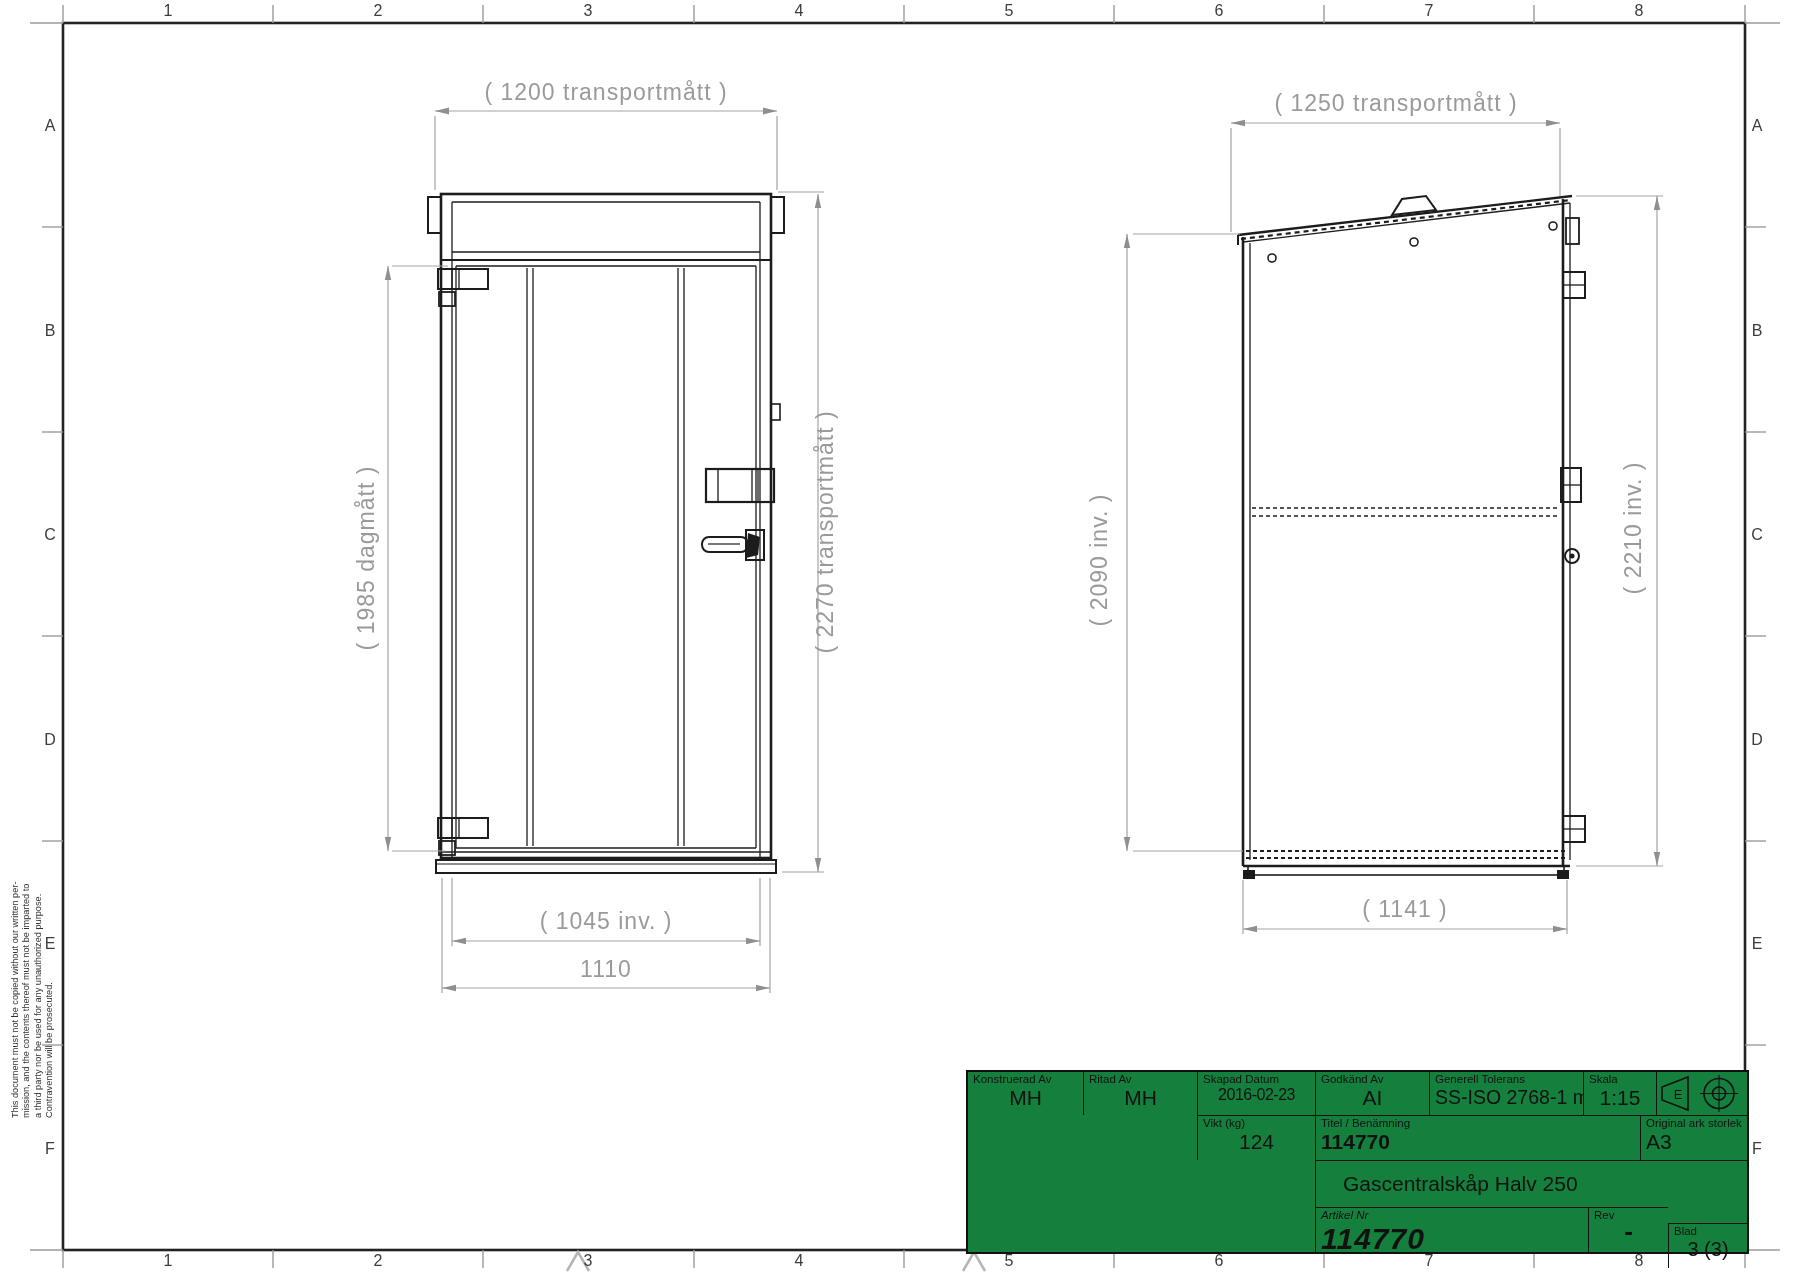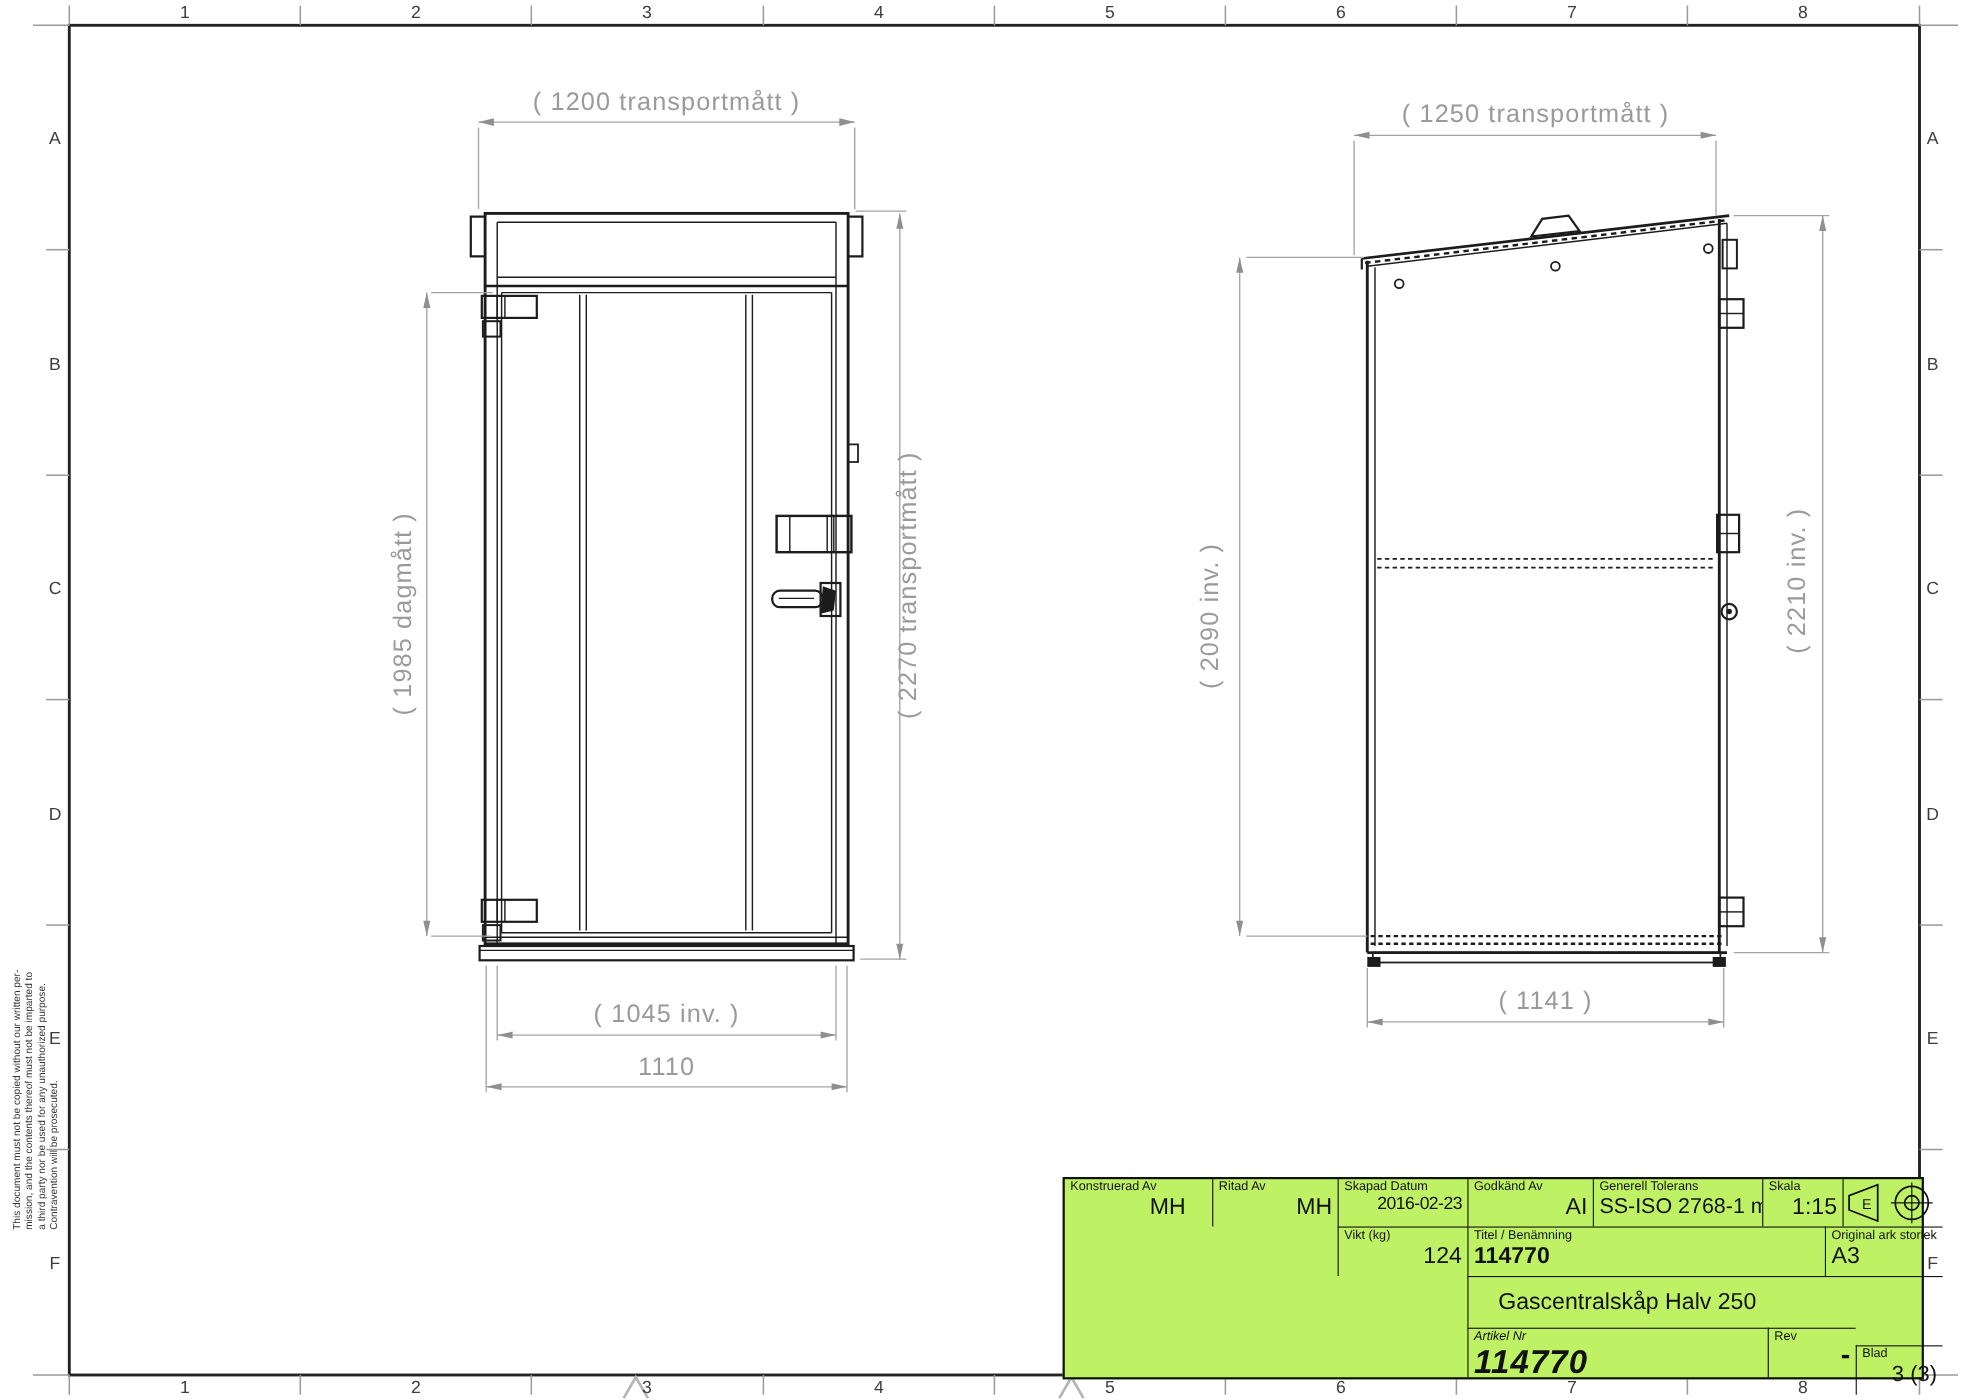--- a/index.html
+++ b/index.html
@@ -9,26 +9,26 @@
   .zone{font:16px "Liberation Sans",sans-serif;fill:#3c3c3c;}
   .dimtext{font:23px "Liberation Sans",sans-serif;fill:#9a9a9a;letter-spacing:1px;}
   .obj{stroke:#1c1c1c;fill:none;}
   .dimln{stroke:#a3a3a3;stroke-width:1.2;fill:none;}
   .arr{fill:#8f8f8f;stroke:none;}
   
   .disclaimer{position:absolute;left:10px;top:1118px;width:274px;transform:rotate(-90deg);
     transform-origin:0 0;font-size:9.2px;line-height:11.4px;color:#333;}
   
   .tblock{position:absolute;left:966px;top:1070px;width:779px;height:180px;
-    border:2.2px solid #111;box-sizing:content-box;background:#bef264;}
+    border:2.2px solid #111;box-sizing:content-box;background:#15803d;}
   .cell{position:absolute;box-sizing:border-box;padding:1px 5px;overflow:hidden;}
-  .bl{border-left:1.5px solid #111;margin-left:19px;}
+  .bl{border-left:1.5px solid #111;}
   .bt{border-top:1.5px solid #111;}
   .lab{display:block;font-size:11.5px;color:#111;white-space:nowrap;}
-  .val{font-size:21px;color:#111;text-align:right;margin-top:1px;white-space:nowrap;}
+  .val{font-size:21px;color:#111;text-align:center;margin-top:1px;white-space:nowrap;}
   .val.left{text-align:left;}
   .val.bold{font-weight:bold;}
   .val.big{font-size:30px;font-weight:bold;letter-spacing:1px;}
   .val.small{font-size:19.5px;}
 </style>
 </head>
 <body>
 
 <div class="sheet">
 

